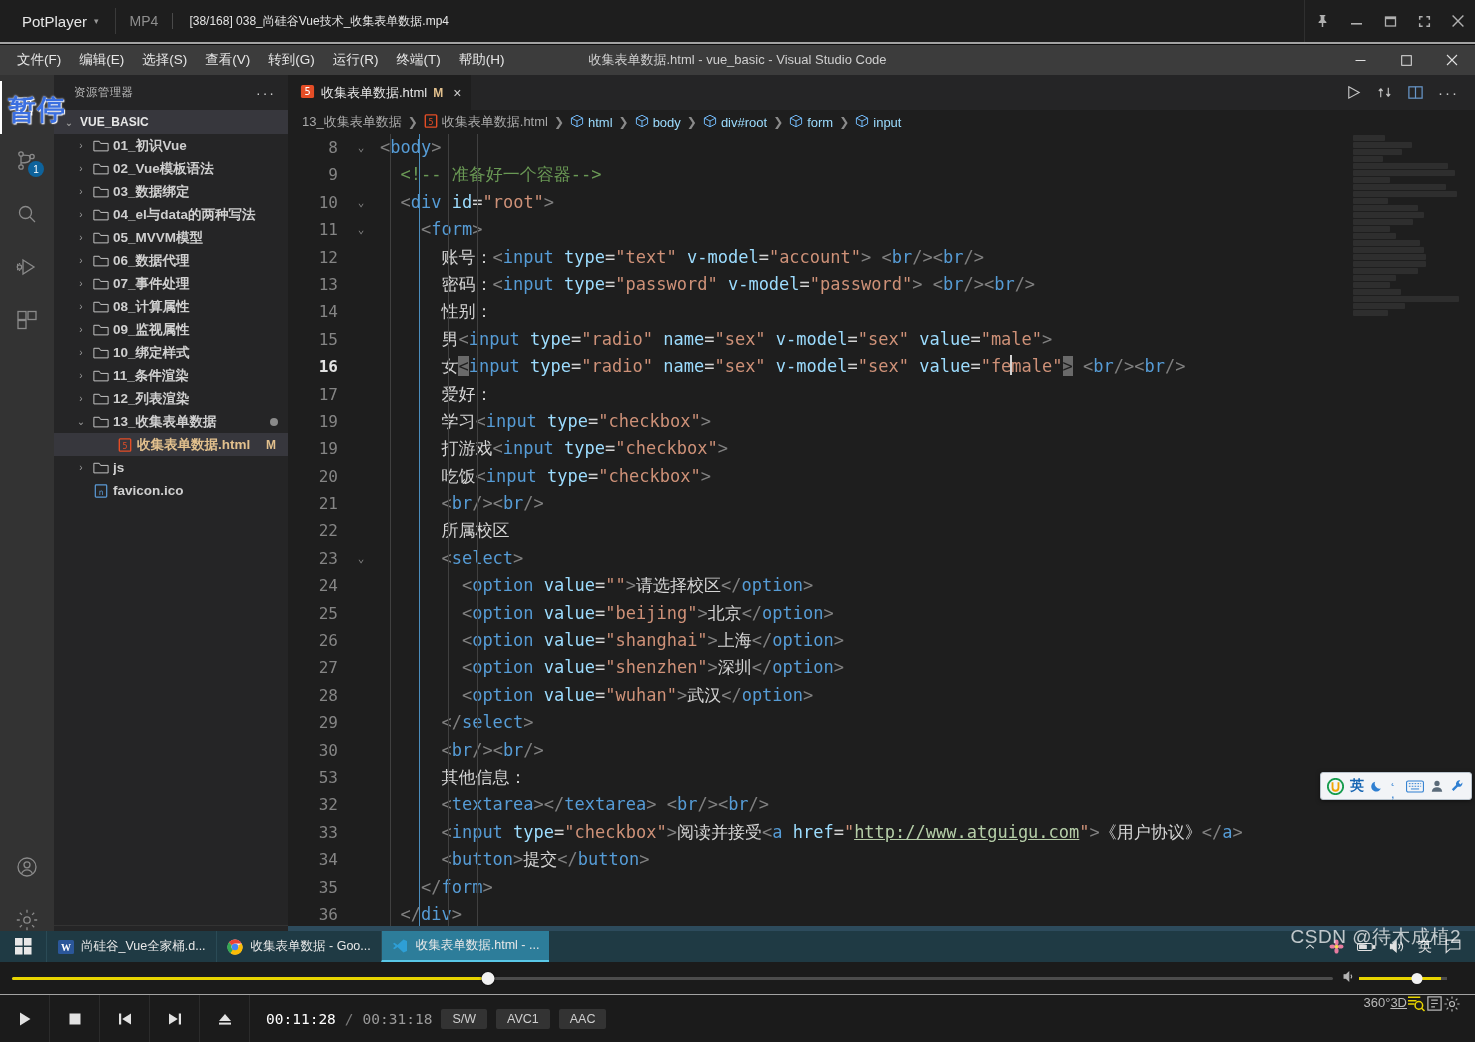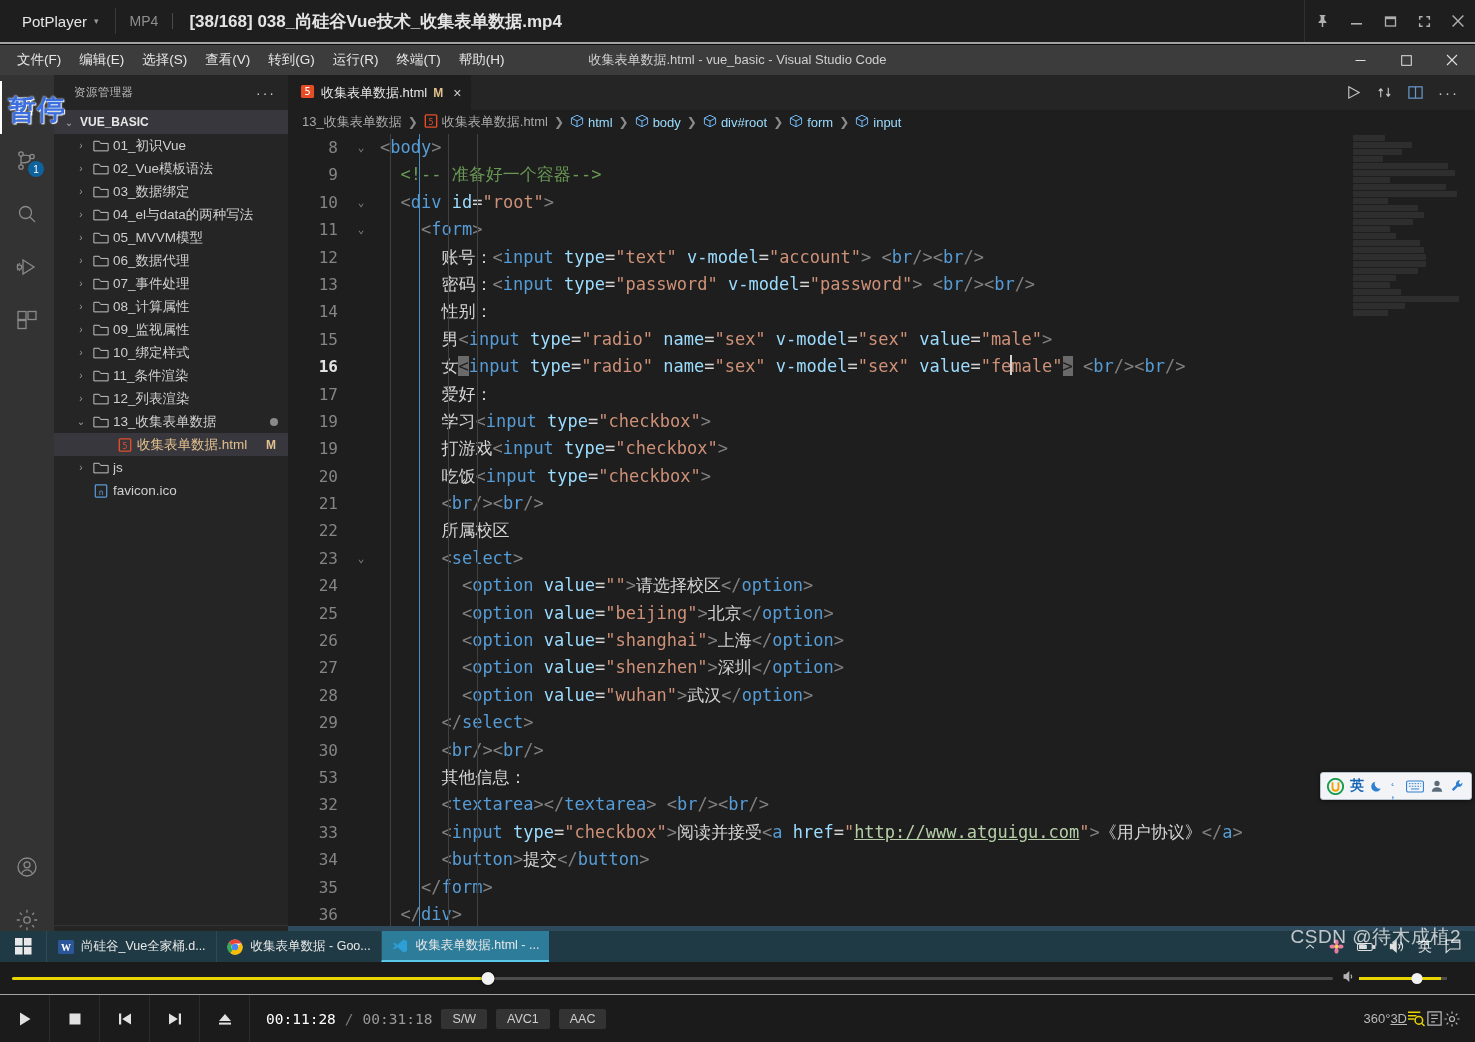--- a/index.html
+++ b/index.html
@@ -26,21 +26,21 @@
   }
   .pp-brand {
     display: flex; align-items: center; gap: 7px;
     padding: 0 16px 0 22px; font-size: 15px; color: #e6e6e6;
     height: 100%;
   }
   .pp-brand .chev { font-size: 9px; color: #9a9a9a; }
   .pp-sep-v { width: 1px; height: 26px; background: #3a3a3a; }
   .pp-type { padding: 0 14px; font-size: 14px; color: #8e8e8e; }
   .pp-divider { width: 1px; height: 16px; background: #4a4a4a; }
-  .pp-filename { padding: 0 16px; font-size: 17px; color: #e4e4e4; white-space: nowrap; font-weight: bold;}
+  .pp-filename { padding: 0 16px; font-size: 12px; color: #e4e4e4; white-space: nowrap;}
   .pp-spacer { flex: 1; }
   .pp-winbtns { display: flex; align-items: center; height: 100%; border-left:1px solid #2f2f2f;}
   .pp-winbtn {
     width: 34px; height: 44px; display: flex; align-items: center; justify-content: center;
     color: #b0b0b0;
   }
   .pp-winbtn svg { display: block; }
 
   
   #video-area {
@@ -113,21 +113,21 @@
   }
   .tree-row {
     height: 23px; display: flex; align-items: center; gap: 4px;
     font-size: 13.5px; color: #cfcfcf; white-space: nowrap; padding-right: 8px;
   }
   .tree-row.indent1 { padding-left: 20px; }
   .tree-row.indent2 { padding-left: 44px; }
   .tree-row.selected { background: #37373d; }
   .tw { width: 14px; flex: 0 0 14px; display:flex; align-items:center; justify-content:center; color:#9a9a9a; font-size:10px;}
   .folder-ico { width: 17px; flex:0 0 17px; display:flex; align-items:center; justify-content:center;}
-  .tree-label { flex: 1; overflow: hidden; text-overflow: ellipsis; }
+  .tree-label { flex: 1; overflow: hidden; text-overflow: ellipsis; font-weight: bold; }
   .tree-row.modified .tree-label { color: #e2c08d; }
   .mod-dot { width: 8px; height: 8px; border-radius: 50%; background: #8a8a8a; margin-right: 2px;}
   .mod-m { color: #e2c08d; font-size: 12px; font-weight: bold; padding-right: 4px;}
   #sb-spacer { flex: 1; }
   #sb-timeline {
     height: 27px; display: flex; align-items: center; gap: 5px;
     padding-left: 10px; font-size: 12px; color: #cfcfcf;
     border-top: 1px solid #333;
   }
 
@@ -274,21 +274,21 @@
     font-family: "DejaVu Sans Mono", monospace; font-size: 14.5px;
   }
   #pp-time .cur { color: #ffffff; }
   #pp-time .slash { color: #7a7a7a; }
   #pp-time .tot { color: #9a9a9a; }
   .pp-chip {
     background: #333333; color: #cfcfcf; font-size: 12.5px;
     padding: 3px 11px; border-radius: 2px; font-family: "Liberation Sans", sans-serif;
   }
   #pp-ctl-spacer { flex: 1; }
-  #pp-right-ctl { display: flex; align-items: center; padding: 0 14px; color: #b9b9b9; }
+  #pp-right-ctl { display: flex; align-items: flex-start; padding: 0 14px; color: #b9b9b9; }
   .pp-rc { display: flex; align-items: center; }
   #pp-csdn {
     position: absolute; right: 14px; bottom: 12px;
     color: rgba(255,255,255,.72); font-size: 19px;
     font-family: "Liberation Sans", sans-serif; letter-spacing: .5px;
     pointer-events: none; z-index: 50;
   }
 </style>
 </head>
 <body>

